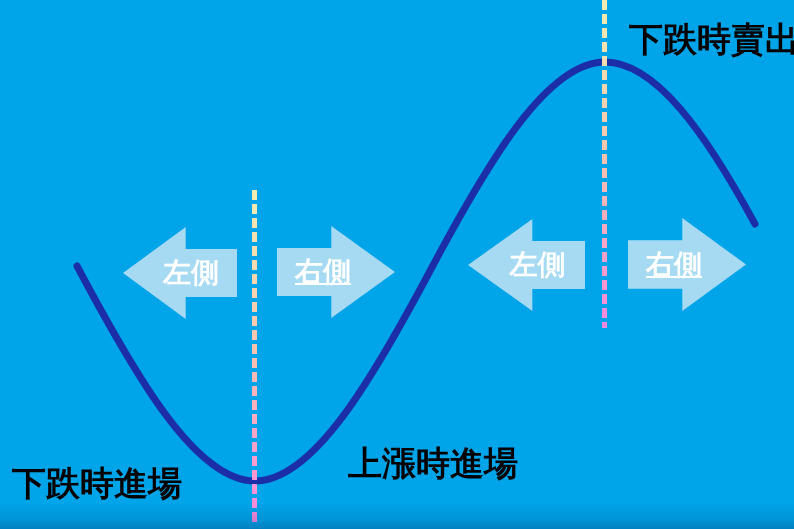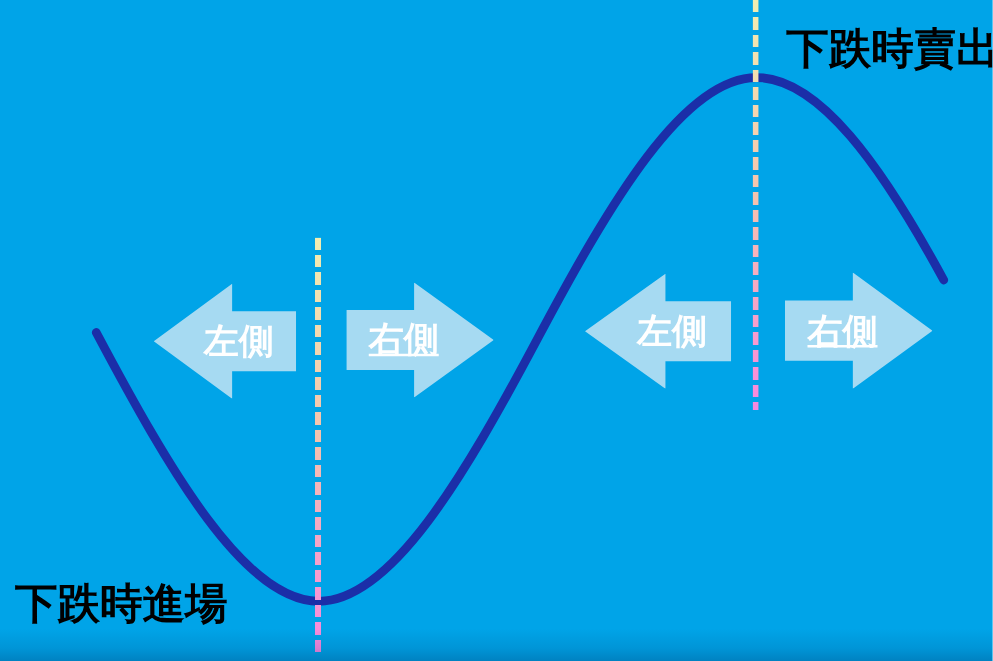--- a/index.html
+++ b/index.html
@@ -110,15 +110,16 @@
   </div>
   <div class="arrow arrow-pointing-left a2l">
     <span>左側</span>
   </div>
   <div class="arrow arrow-pointing-right a2r">
     <span>右側</span>
   </div>
 
   <div class="lbl lbl-sell-falling">下跌時賣出</div>
   <div class="lbl lbl-enter-falling">下跌時進場</div>
+  <div class="lbl lbl-enter-rising">上漲時進場</div>
 
   <div class="bottom-shade"></div>
 </div>
 
 </body></html>

